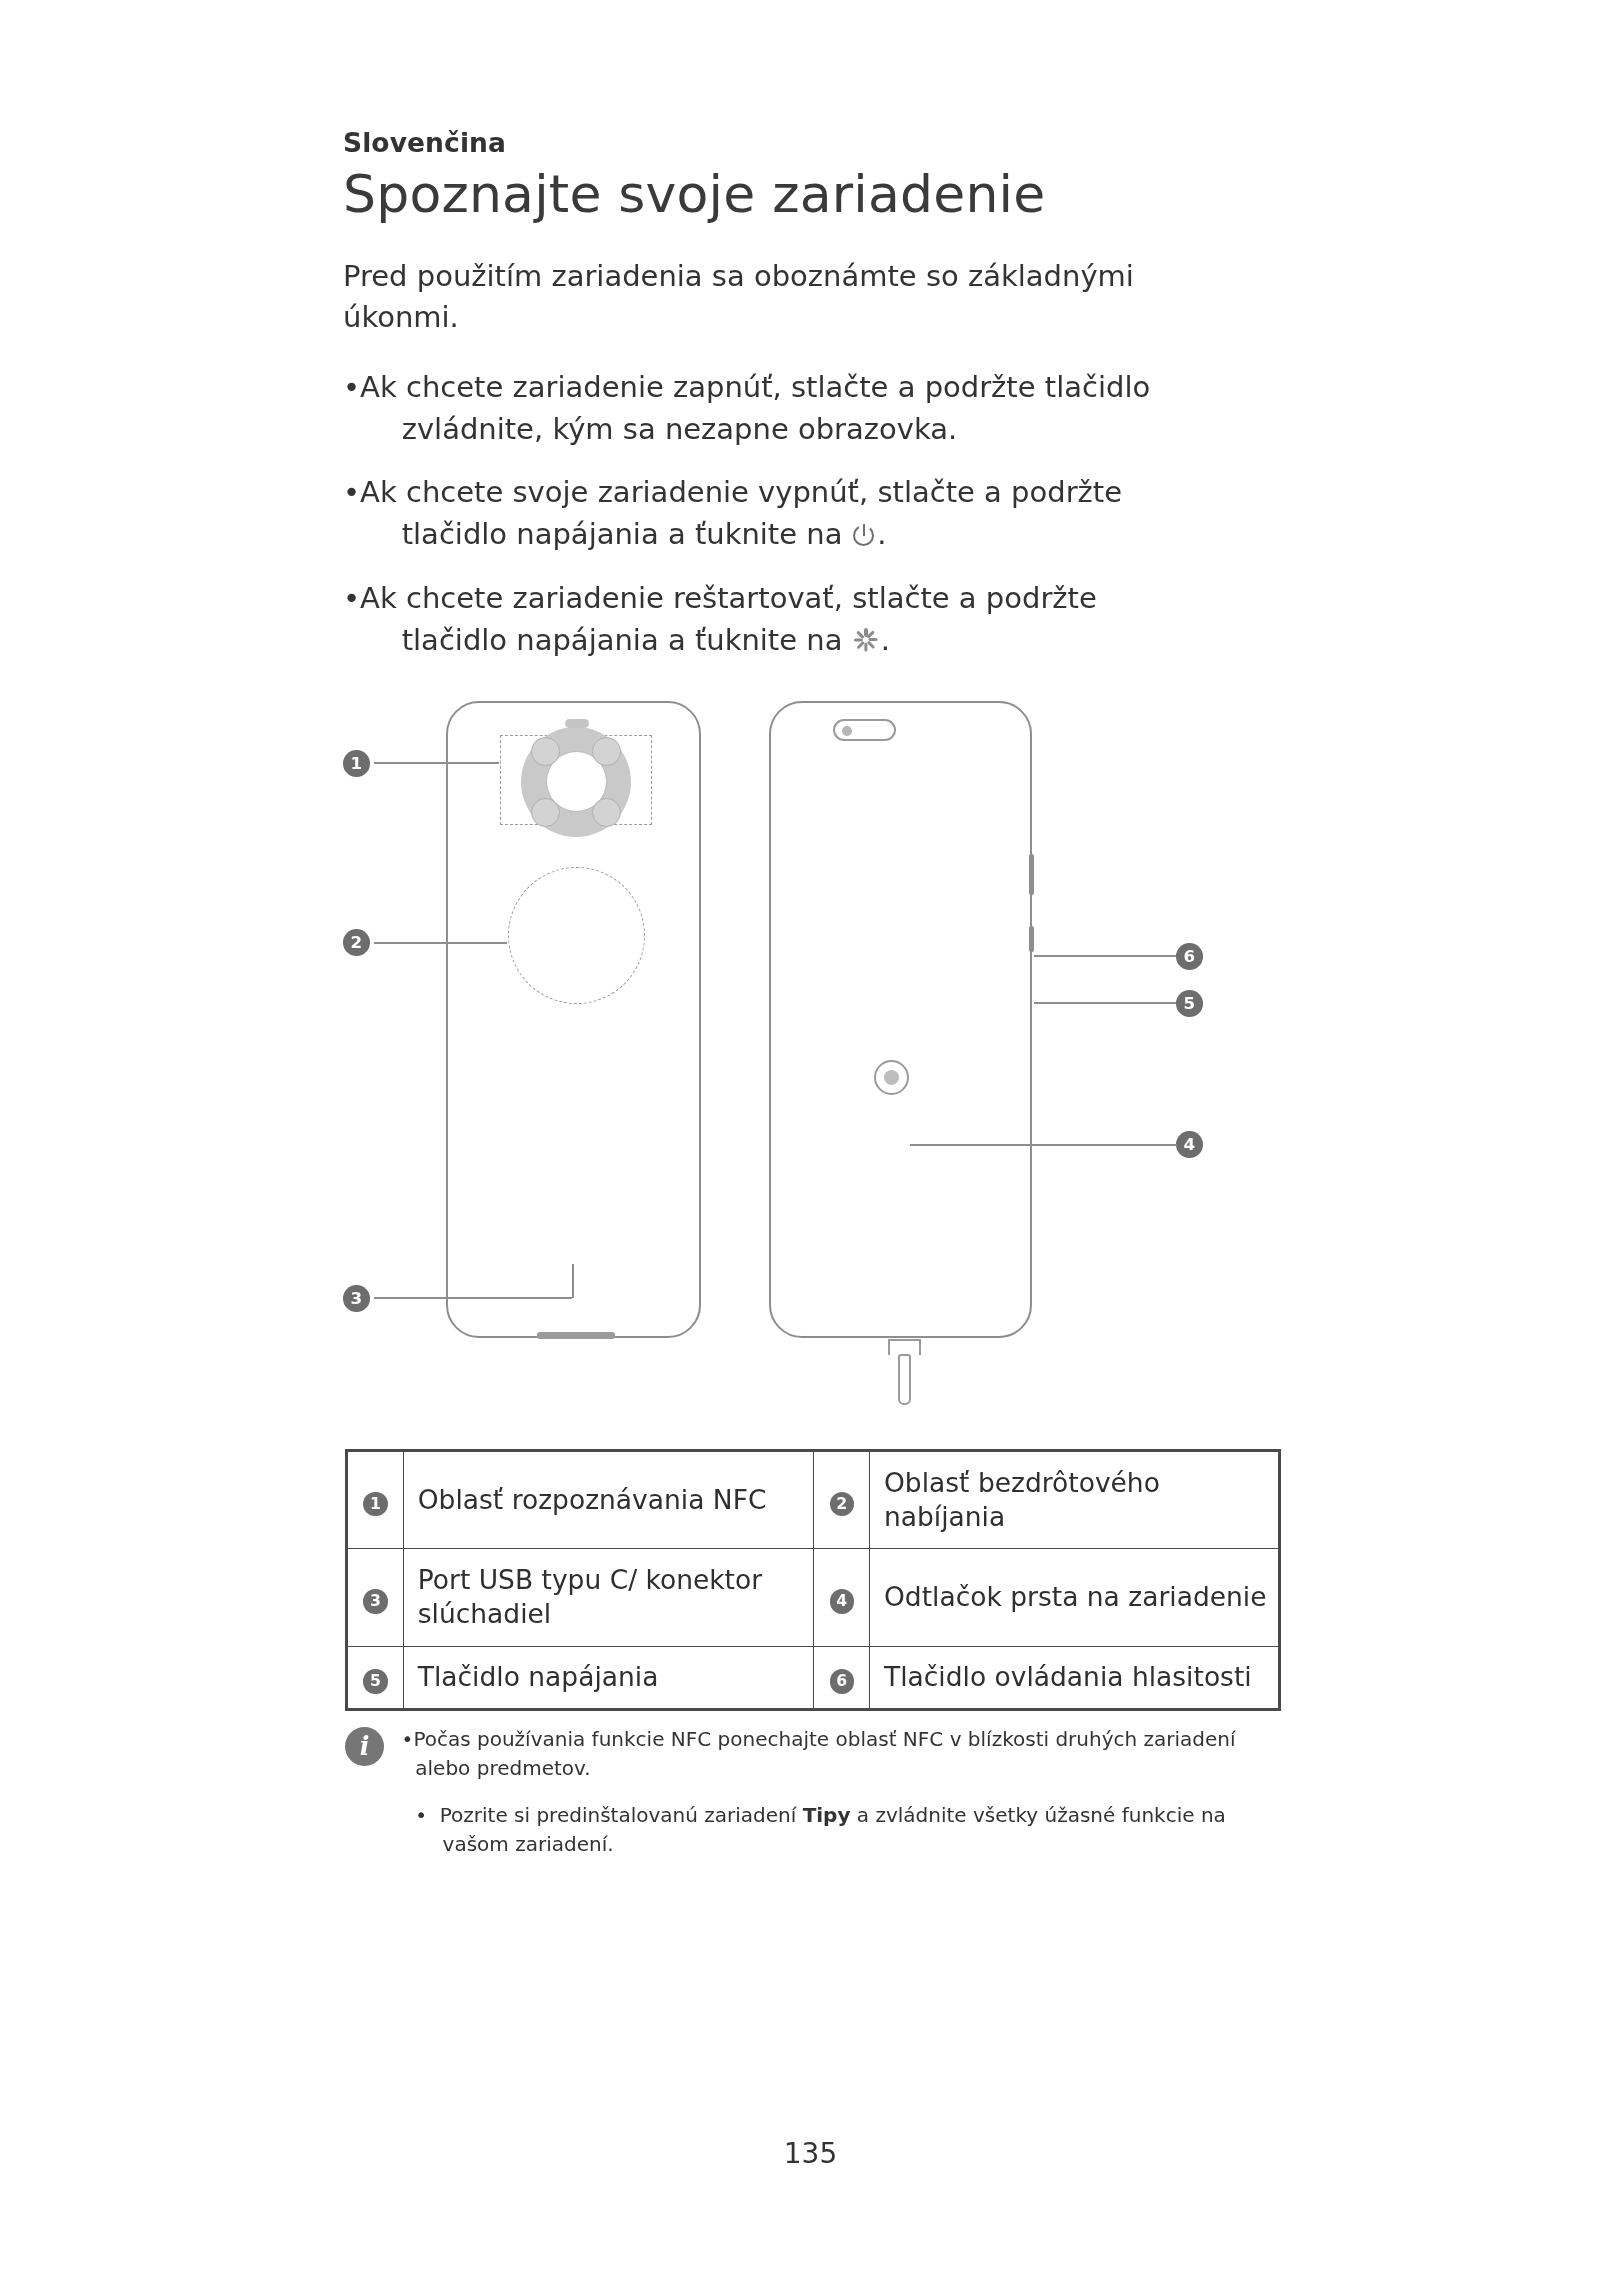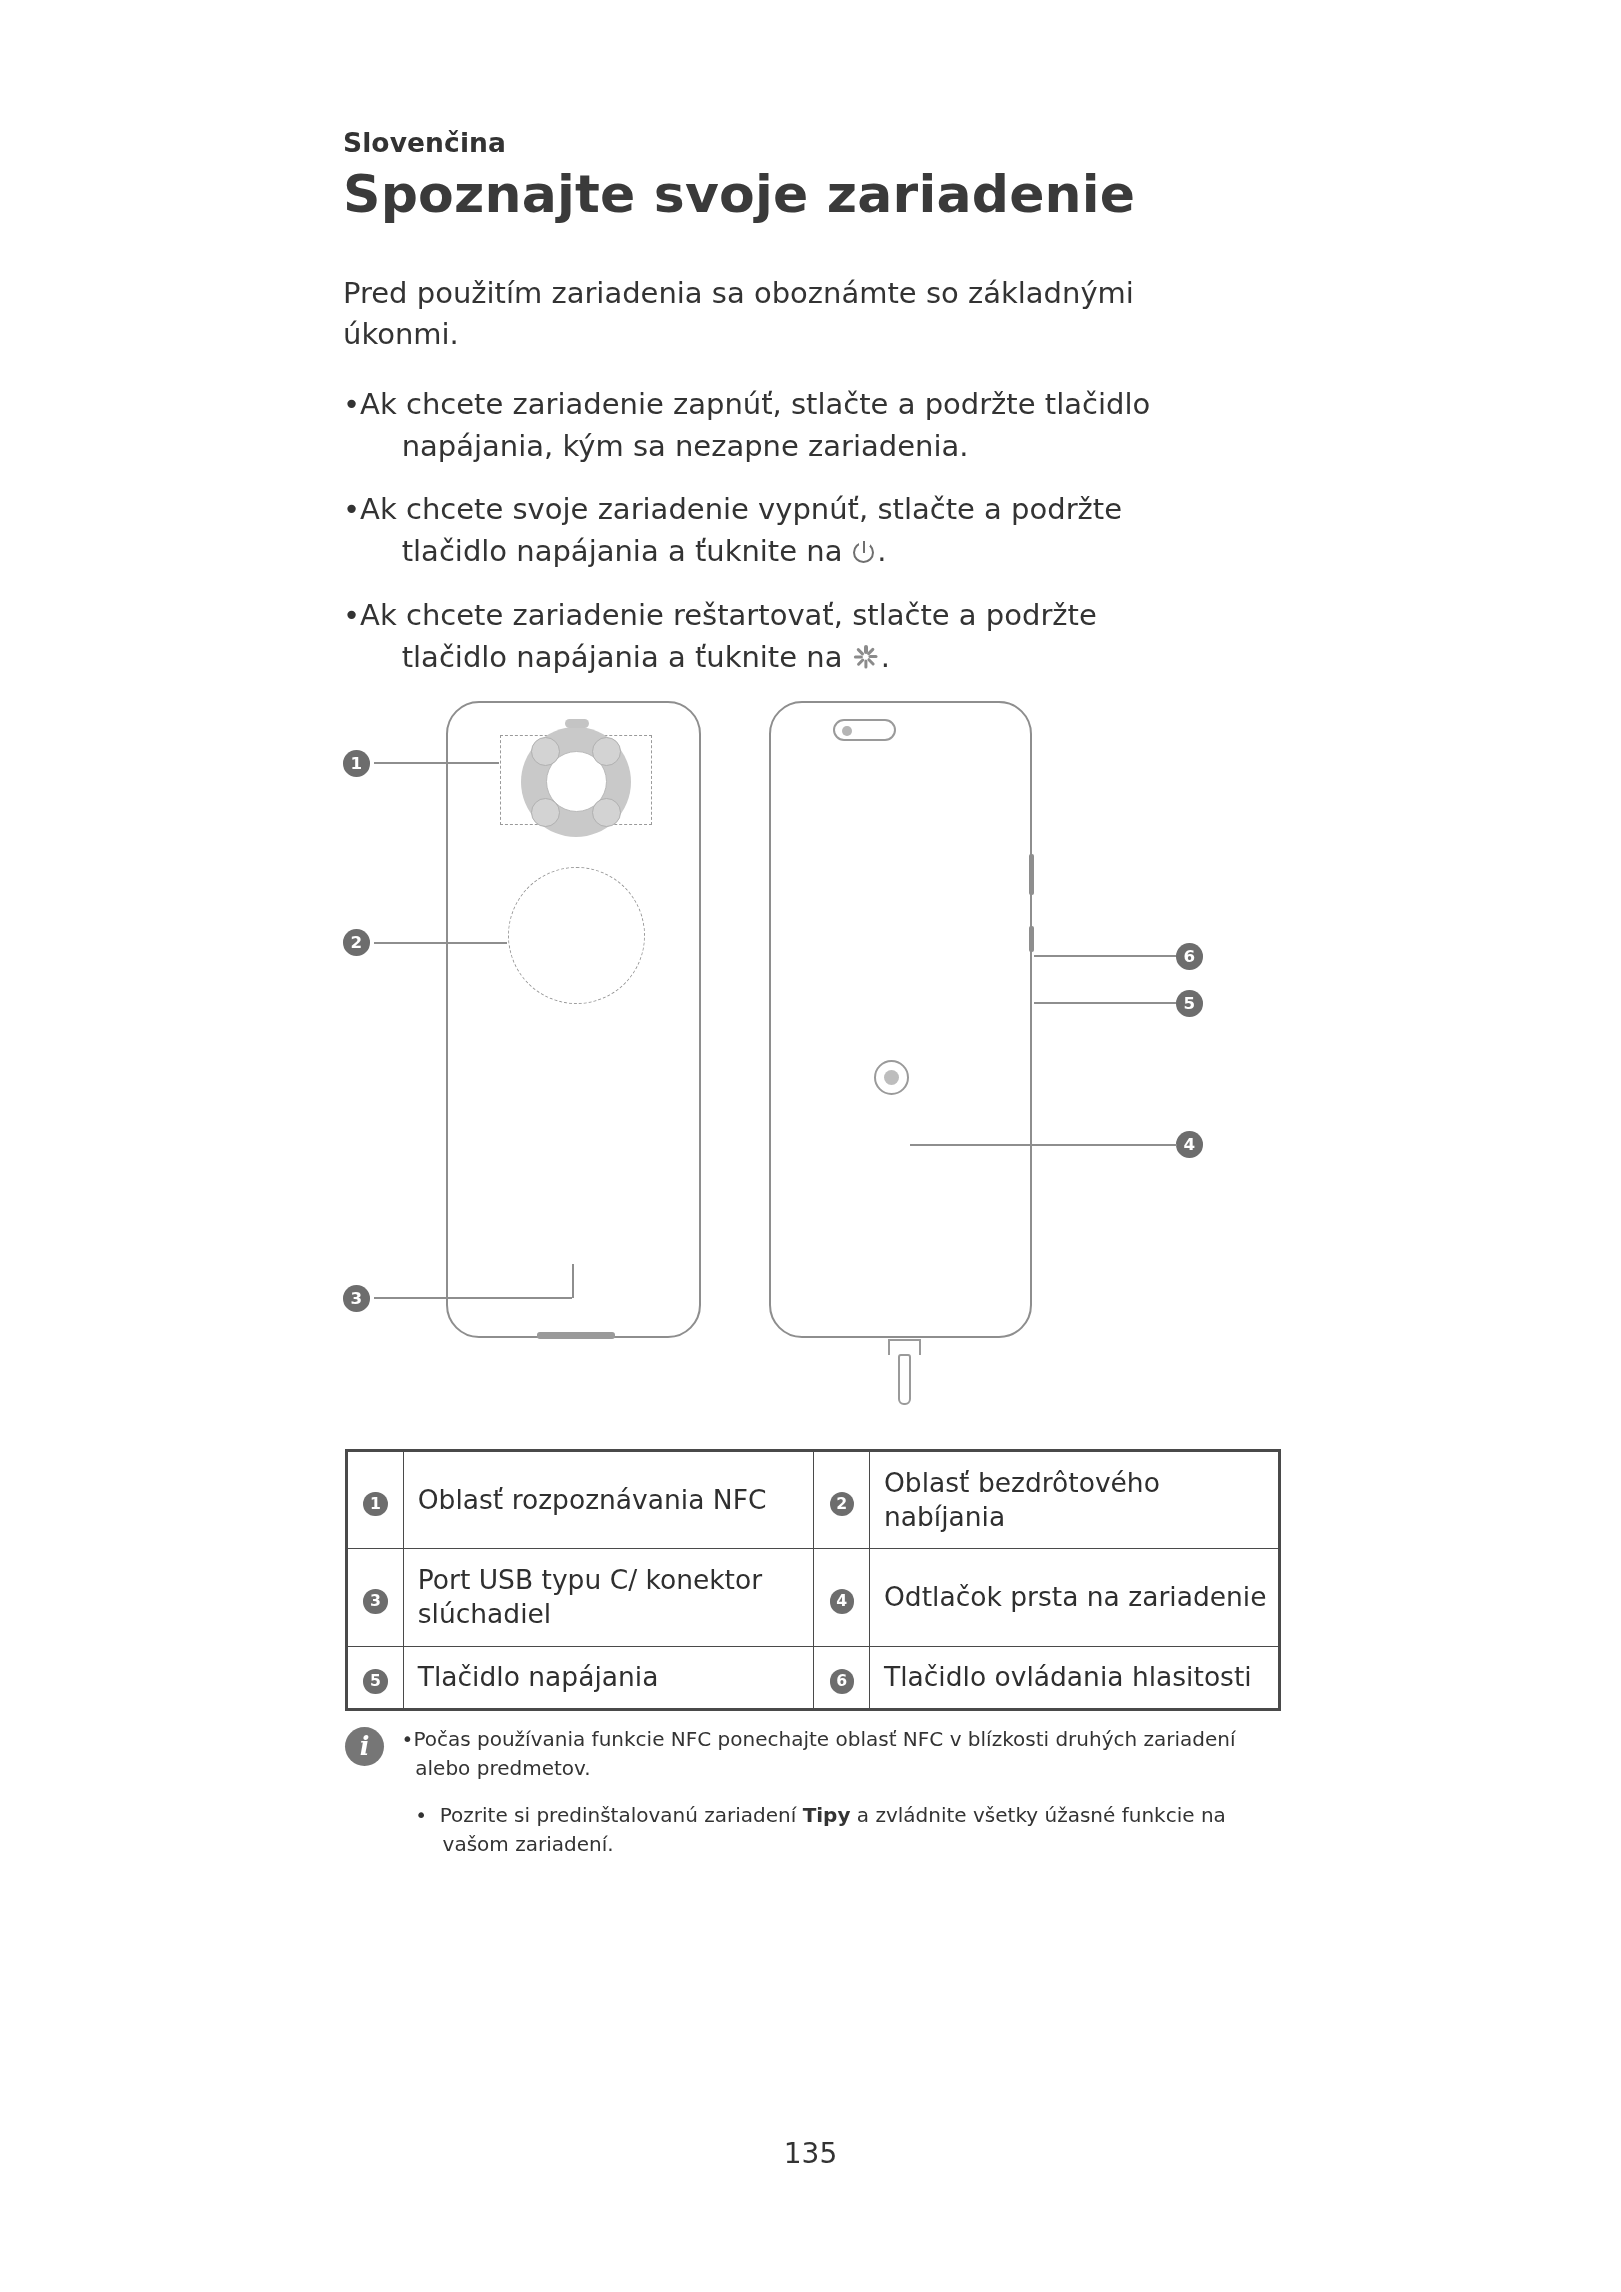--- a/index.html
+++ b/index.html
@@ -29,23 +29,23 @@
   }
   .lang {
     font-size: 26.5px;
     font-weight: bold;
     letter-spacing: 0.1px;
     color: #333;
     margin: 0 0 5.9px 0;
   }
   .title {
     font-size: 52px;
-    font-weight: bold;
+    font-weight: normal;
     color: #3a3a3a;
-    margin: 0 0 49px 0;
+    margin: 0 0 32px 0;
     letter-spacing: 0.2px;
   }
   .intro {
     font-size: 29px;
     line-height: 1.42;
     margin: 0 0 27.4px 0;
     color: #333;
     max-width: 882px;
   }
   .bullets {
@@ -411,21 +411,21 @@
 <div class="page">
 
   <div class="content">
     <div class="lang">Slovenčina</div>
     <h1 class="title">Spoznajte svoje zariadenie</h1>
     <p class="intro">Pred použitím zariadenia sa oboznámte so základnými úkonmi.</p>
 
     <ul class="bullets">
       <li>
         <span class="dot">•</span><span>Ak chcete zariadenie zapnúť, stlačte a podržte tlačidlo</span>
-        <span class="cont">napájania, kým sa nezapne zariadenia.</span>
+        <span class="cont">zvládnite, kým sa nezapne obrazovka.</span>
       </li>
       <li>
         <span class="dot">•</span><span>Ak chcete svoje zariadenie vypnúť, stlačte a podržte</span>
         <span class="cont"><span>tlačidlo napájania a ťuknite na</span>
           <span class="inline-icon power-glyph">
             <span class="ring"></span><span class="notch"></span><span class="stem2"></span>
           </span><span>.</span>
         </span>
       </li>
       <li>

